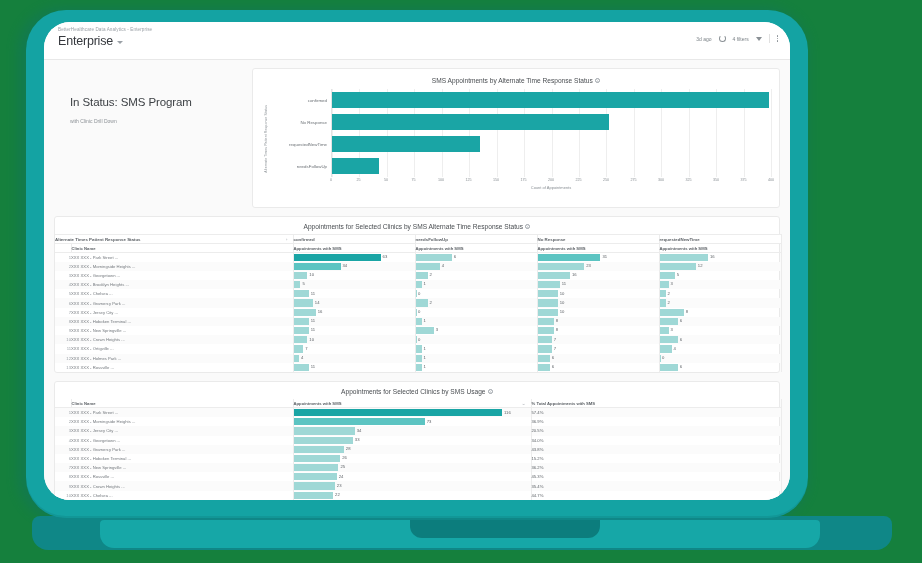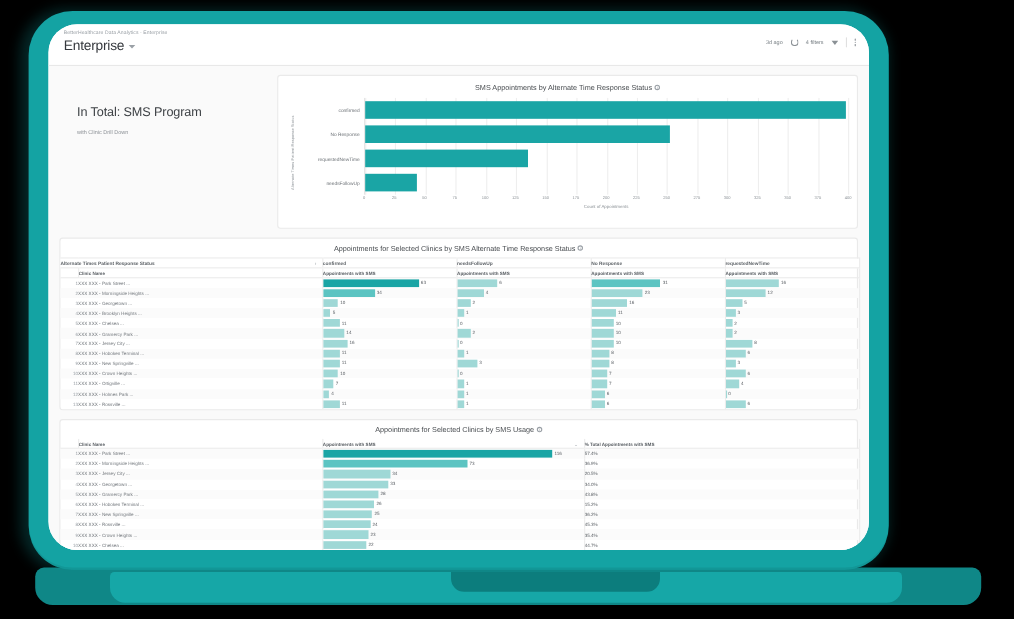--- a/index.html
+++ b/index.html
@@ -2,21 +2,21 @@
 <html><head>
 <meta charset="utf-8">
 <style>
   * { box-sizing: border-box; margin: 0; padding: 0; }
   html, body {
     width: 922px; height: 563px;
     background: #ffffff;
     font-family: "Liberation Sans", sans-serif;
     overflow: hidden;
   }
-  .stage { position: relative; width: 922px; height: 563px; background: #000000; }
+  .stage { position: relative; width: 922px; height: 563px; background: #15803d; }
 
   
   .device-shadow {
     position: absolute; left: 18px; top: 8px; width: 790px; height: 512px;
     border-radius: 42px; background: #0d6f6f; opacity: .35; filter: blur(6px);
   }
   .device-body {
     position: absolute; left: 26px; top: 10px; width: 782px; height: 508px;
     border-radius: 40px; background: #14a3a3;
     box-shadow: inset 0 -2px 0 rgba(0,0,0,.07);
@@ -148,21 +148,21 @@
             <i></i>
           </span>
       </div>
     </div>
 
     <div class="canvas">
 
       <div class="top-row">
 
         <div class="hero">
-          <div class="hero-title">In Total: SMS Program</div>
+          <div class="hero-title">In Status: SMS Program</div>
           <div class="hero-sub">with Clinic Drill Down</div>
         </div>
 
         <div class="panel chart-card">
           <div class="card-title">
             <span>SMS Appointments by Alternate Time Response Status</span><span class="info-i">i</span>
           </div>
           <div class="chart-body">
             <div class="y-axis-title">
               <span>Alternate Times Patient Response Status</span>

